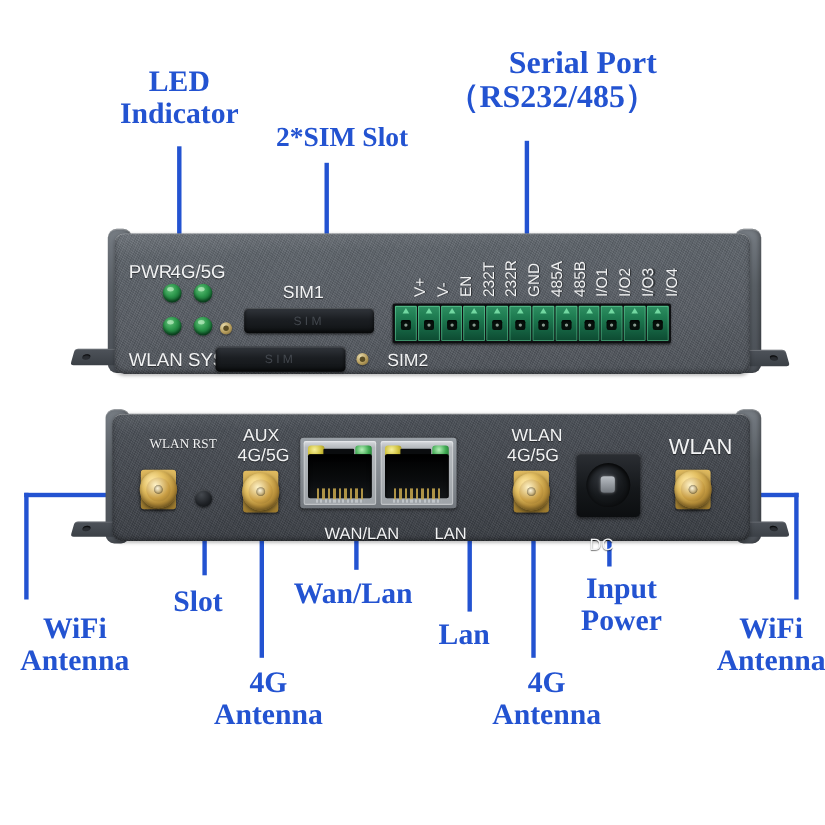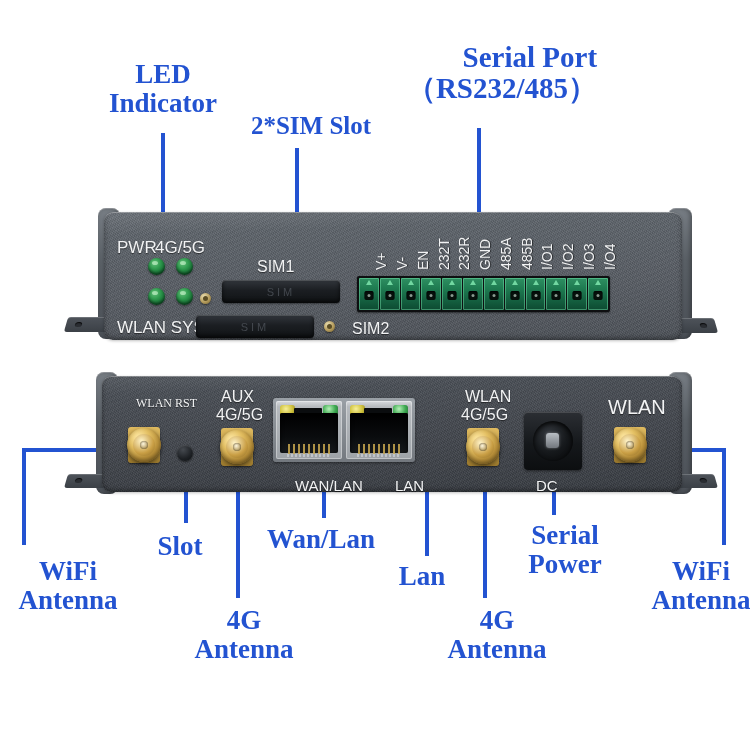--- a/index.html
+++ b/index.html
@@ -245,21 +245,21 @@
   <div class="anno c" style="left:321px;top:525px;font-size:27px;">Wan/Lan</div>
   <div class="lead" style="left:322px;top:478px;width:4px;height:40px;"></div>
 
   <div class="anno c" style="left:422px;top:562px;font-size:27px;">Lan</div>
   <div class="lead" style="left:425px;top:478px;width:4px;height:78px;"></div>
 
   <div class="anno c" style="left:497px;top:606px;font-size:27px;">4G
 Antenna</div>
   <div class="lead" style="left:483px;top:470px;width:4px;height:128px;"></div>
 
-  <div class="anno c" style="left:565px;top:521px;font-size:27px;">Serial
+  <div class="anno c" style="left:565px;top:521px;font-size:27px;">Input
 Power</div>
   <div class="lead" style="left:552px;top:480px;width:4px;height:35px;"></div>
 
   <div class="anno c" style="left:701px;top:557px;font-size:27px;">WiFi
 Antenna</div>
 
   <div class="lead" style="left:648px;top:448px;width:78px;height:4px;"></div>
   <div class="lead" style="left:722px;top:448px;width:4px;height:97px;"></div>
 
   <div class="cap" style="left:96px;top:372px;width:22px;height:122px;"></div>
@@ -274,21 +274,21 @@
   <div class="dev dark" style="left:102px;top:376px;width:580px;height:116px;"></div>
 
   <div class="silk" style="left:136px;top:396px;font-size:12px;font-family:Liberation Serif, serif;">WLAN RST</div>
   <div class="silk" style="left:221px;top:388px;font-size:16px;">AUX</div>
   <div class="silk" style="left:216px;top:406px;font-size:16px;">4G/5G</div>
   <div class="silk" style="left:465px;top:388px;font-size:16px;">WLAN</div>
   <div class="silk" style="left:461px;top:406px;font-size:16px;">4G/5G</div>
   <div class="silk" style="left:608px;top:396px;font-size:20px;">WLAN</div>
   <div class="silk" style="left:295px;top:477px;font-size:15px;">WAN/LAN</div>
   <div class="silk" style="left:395px;top:477px;font-size:15px;">LAN</div>
-  <div class="silk" style="left:536px;top:477px;font-size:15px;">DC</div>
+  <div class="silk" style="left:536px;top:487px;font-size:15px;">DC</div>
 
   <div class="smanut" style="left:128px;top:427px;width:32px;height:36px;"></div>
   <div class="sma" style="left:127px;top:428px;"></div>
 
   <div class="reset" style="left:177px;top:445px;"></div>
 
   <div class="smanut" style="left:221px;top:428px;width:32px;height:38px;"></div>
   <div class="sma" style="left:220px;top:430px;"></div>
 
   <div class="rjblock" style="left:273px;top:398px;">

